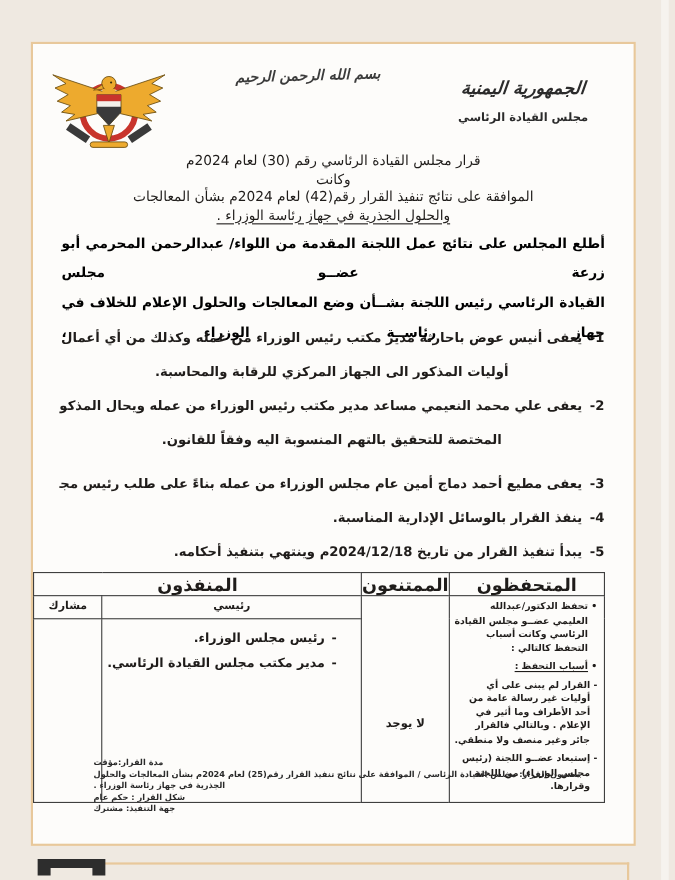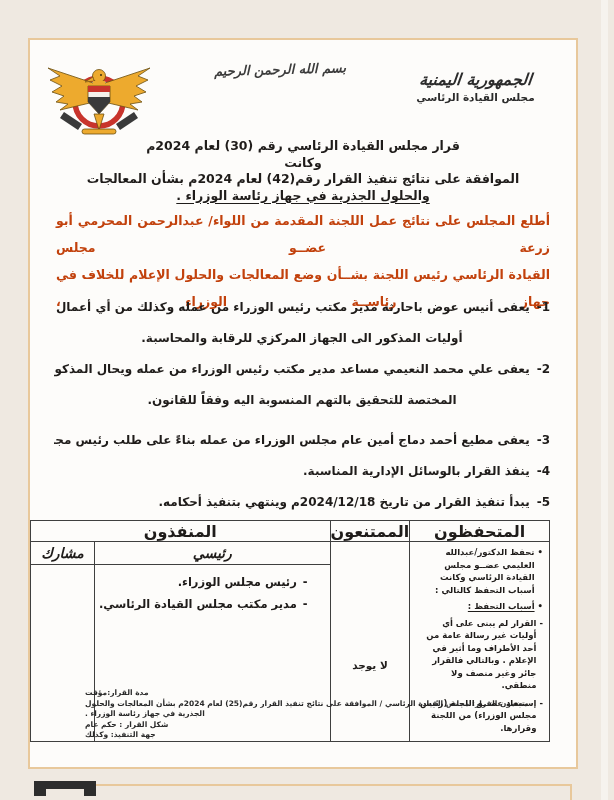--- a/index.html
+++ b/index.html
@@ -9,45 +9,45 @@
   .page { position:absolute; left:28px; top:38px; width:550px; height:731px;
           background:#fdfcfa; border:2px solid #e8c89b; }
   
   .bismillah { position:absolute; top:22px; left:40px; width:420px; text-align:center;
                font-size:13px; font-weight:bold; font-style:italic; color:#3c3c3c;
                transform:rotate(-1.5deg); }
   .emblem { position:absolute; left:14px; top:16px; }
   .letterhead { position:absolute; top:30px; left:8px; width:185px; text-align:center; color:#2b2b2b; direction:rtl; }
   .letterhead { left:auto; right:8px; }
   .lh1 { font-size:16px; font-weight:bold; font-style:italic; transform:skewX(-6deg); }
-  .lh2 { font-size:10.5px; font-weight:bold; margin-top:2px; }
+  .lh2 { font-size:10.5px; font-weight:bold; margin-top:12px; }
   
   .title { position:absolute; top:98px; left:0; right:0; text-align:center; color:#1f1c1a;
-           font-size:12.5px; font-weight:bold; line-height:16.5px; }
+           font-size:12.5px; font-weight:normal; line-height:16.5px; }
   .title .u { text-decoration:underline; text-underline-offset:3px; }
   
-  .intro { position:absolute; top:167px; right:26px; left:26px; color:#c2410c;
+  .intro { position:absolute; top:167px; right:26px; left:26px; color:#000000;
            font-size:12.5px; font-weight:bold; line-height:27px; }
   .intro .fill { text-align:justify; text-align-last:justify; }
   .intro .tail { text-align:right; }
   
   .items { position:absolute; top:252px; right:26px; left:24px; color:#1f1c1a;
            font-size:12px; font-weight:bold; overflow:hidden; }
   .item-l1 { display:flex; gap:7px; line-height:31px; white-space:nowrap; }
   .num { unicode-bidi:bidi-override; direction:rtl; flex:0 0 auto; }
   .item-l2 { text-align:center; line-height:31px; }
   .gap-before { margin-top:9px; }
   
   .dtable { position:absolute; top:480px; right:26px; border-collapse:collapse;
             color:#1f1c1a; font-weight:bold; table-layout:fixed; }
   .dtable th, .dtable td { border:1.5px solid #3f3f3f; }
   .dtable th { font-size:16px; font-weight:bold; }
   .row-h1 { height:21px; }
   .row-h2 { height:16px; }
-  .row-h2 th { font-size:14px;font-style:italic; }
+  .row-h2 th { font-size:10px; }
   .cell-res { vertical-align:top; padding:4px 6px 2px 4px; font-size:8.5px; line-height:12.5px; text-align:right; }
   .res-b { display:flex; gap:3px; margin-bottom:4px; }
   .res-b .mk { flex:0 0 auto; }
   .res-title { text-decoration:underline; text-underline-offset:2px; }
   .res-r { display:flex; gap:3px; margin-bottom:5px; }
   .cell-abst { text-align:center; vertical-align:middle; font-size:10.5px; padding-top:46px; }
   .cell-prim { vertical-align:top; padding:6px 22px 0 4px; font-size:11.5px; line-height:22px; height:128px; }
   .prim-line { display:flex; gap:6px; white-space:nowrap; }
   
   .footnotes { position:absolute; top:648px; right:26px; left:55px; text-align:left;
@@ -187,21 +187,21 @@
         </td>
         <td></td>
       </tr>
     </tbody>
       </table>
 
     <div class="footnotes">
       <div>مدة القرار:مؤقت</div>
       <div>مضمون القرار: مجلس القيادة الرئاسي / الموافقة على نتائج تنفيذ القرار رقم(25) لعام 2024م بشأن المعالجات والحلول الجذرية في جهاز رئاسة الوزراء .</div>
       <div>شكل القرار : حكم عام</div>
-      <div>جهة التنفيذ: وكذلك</div>
+      <div>جهة التنفيذ: مشترك</div>
     </div>
 
   </div>
 
   <div class="p2-line-h"></div>
   <div class="p2-line-v"></div>
   <div class="staple">
     <svg width="62" height="17" viewBox="0 0 62 17">
       <path d="M0,0 H62 V15 H50 V8 H12 V15 H0 Z" fill="#2d2d2d"></path>
     </svg>

